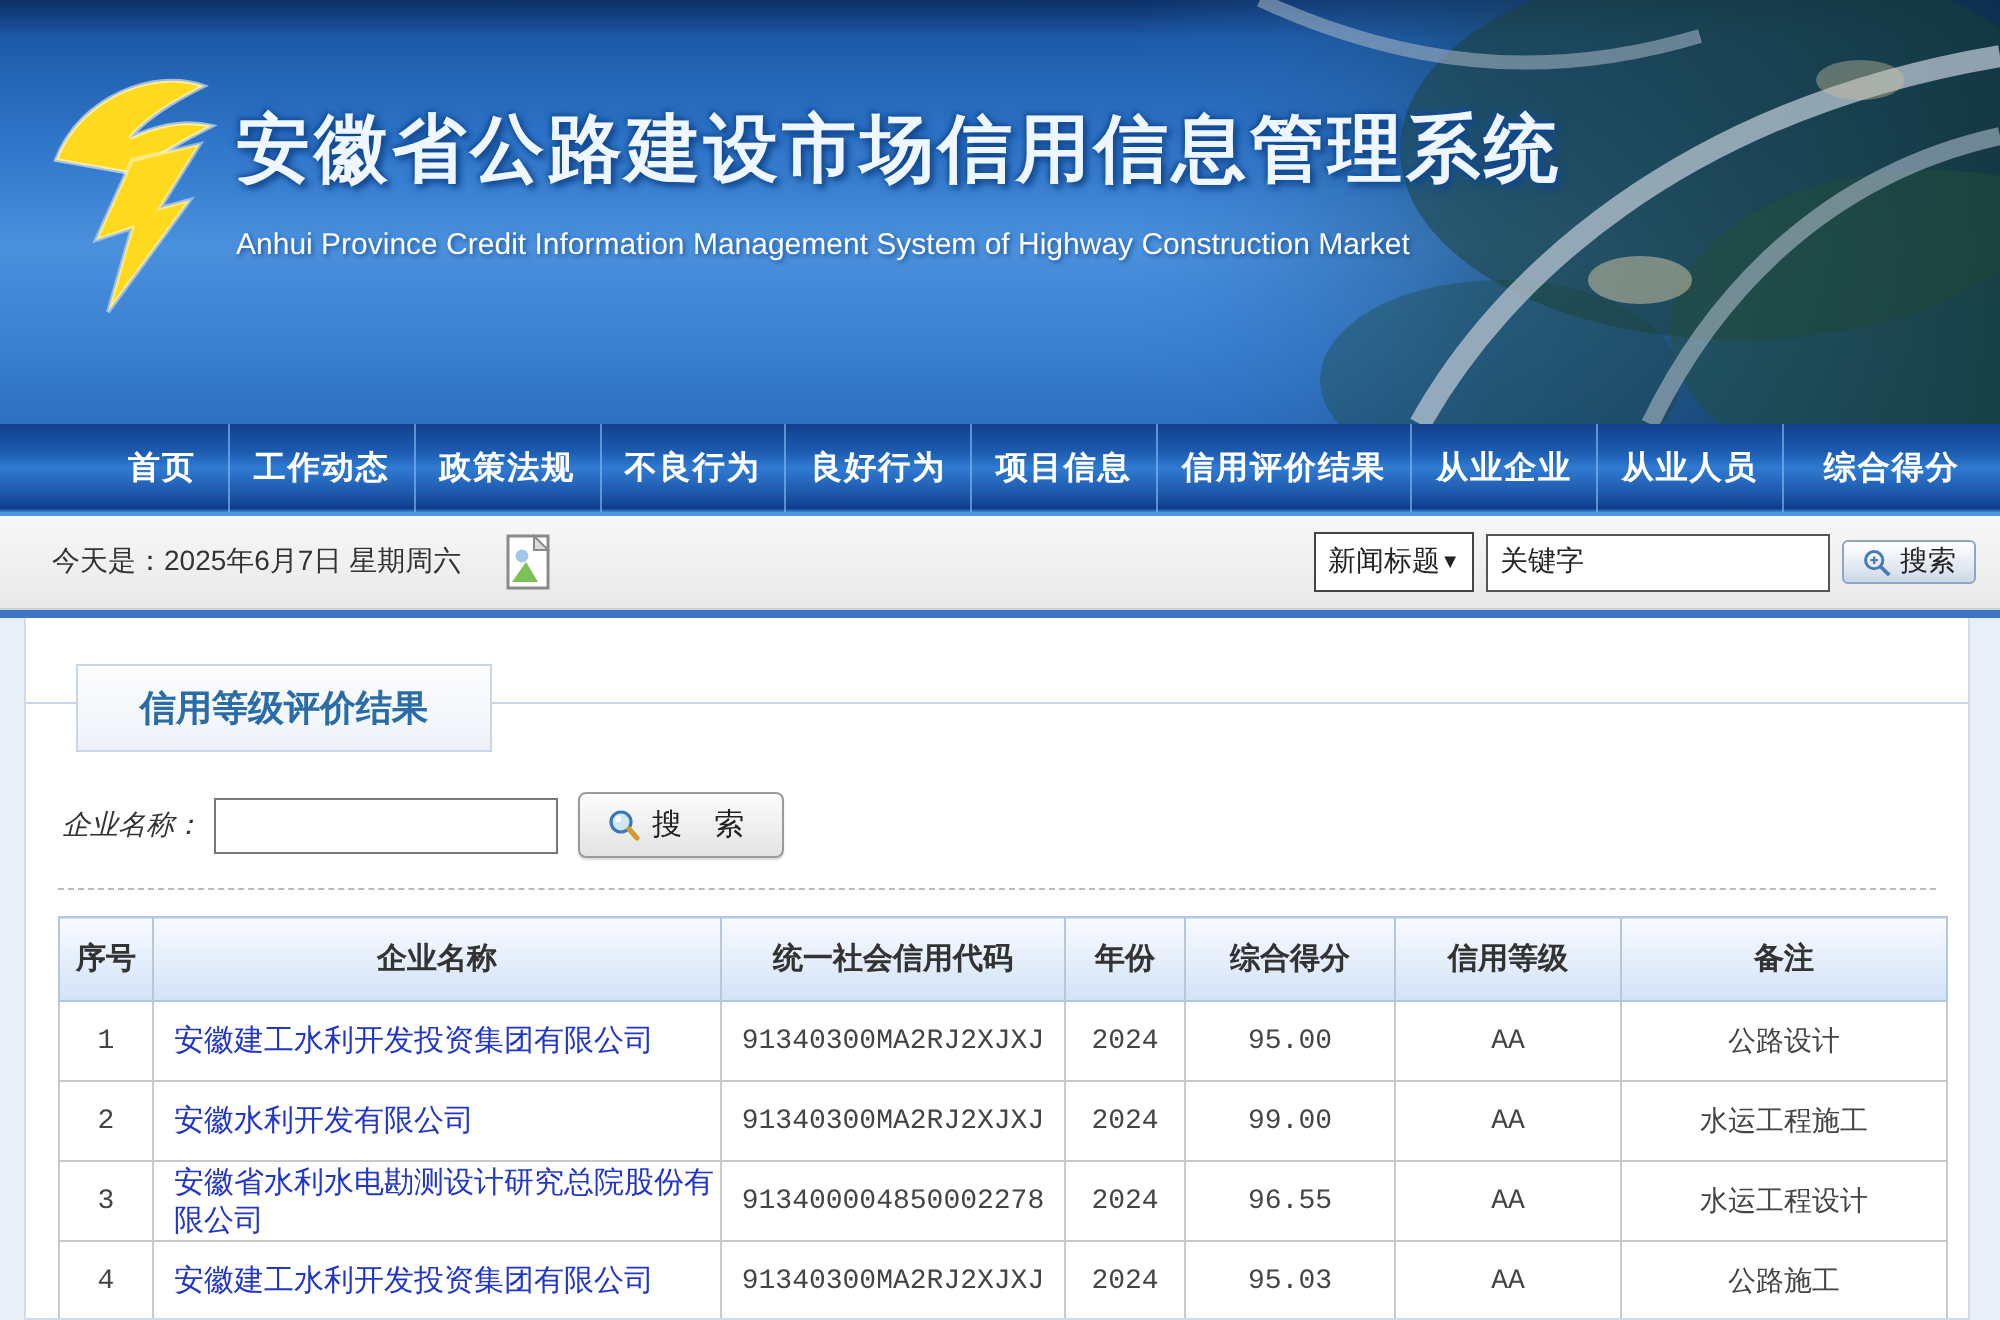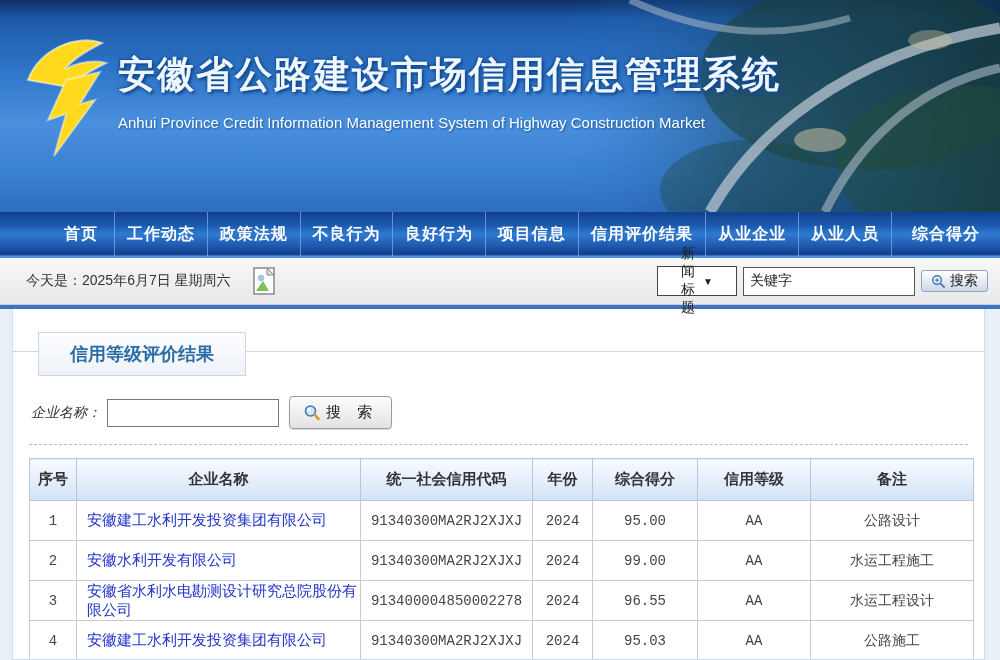--- a/index.html
+++ b/index.html
@@ -28,21 +28,21 @@
   .nav li:nth-child(7) { flex:1.38; }
   .nav li:last-child { flex:1.18; }
 
   
   .infobar { height:47px; display:flex; align-items:center; padding:0 12px 0 26px;
     background:linear-gradient(180deg,#f7f7f7,#e9e9e9); border-bottom:1px solid #cfcfcf; }
   .date-text { font-size:14px; color:#333; }
   .imgph { width:22px; height:28px; margin-left:22px; }
   .search-group { margin-left:auto; display:flex; align-items:center; gap:6px; }
   .news-select { width:80px; height:30px; border:1px solid #444; background:#fff;
-    display:flex; align-items:center; justify-content:space-between; padding:0 23px; font-size:14px; color:#222; cursor:pointer; }
+    display:flex; align-items:center; justify-content:space-between; padding:0 6px; font-size:14px; color:#222; cursor:pointer; }
   .news-select .arrow { font-size:10px; color:#222; }
   .keyword-input { width:172px; height:29px; border:1px solid #555; padding:0 6px; font-size:14px; color:#222; background:#fff; }
   .top-search-btn { height:22px; display:flex; align-items:center; gap:4px; padding:8px 9px;
     background:linear-gradient(180deg,#ffffff,#e2e9f2 60%,#ccd8e6); border:1px solid #8ea6c2; border-radius:3px;
     font-size:14px; color:#222; cursor:pointer; }
   .blueline { height:4px; background:#3e74c8; }
 
   
   .page { background:#e9eff7; padding:0 15px 0 12px; height:351px; }
   .content { background:#fff; border:1px solid #cfdceb; border-top:none; height:100%; overflow:hidden; }

